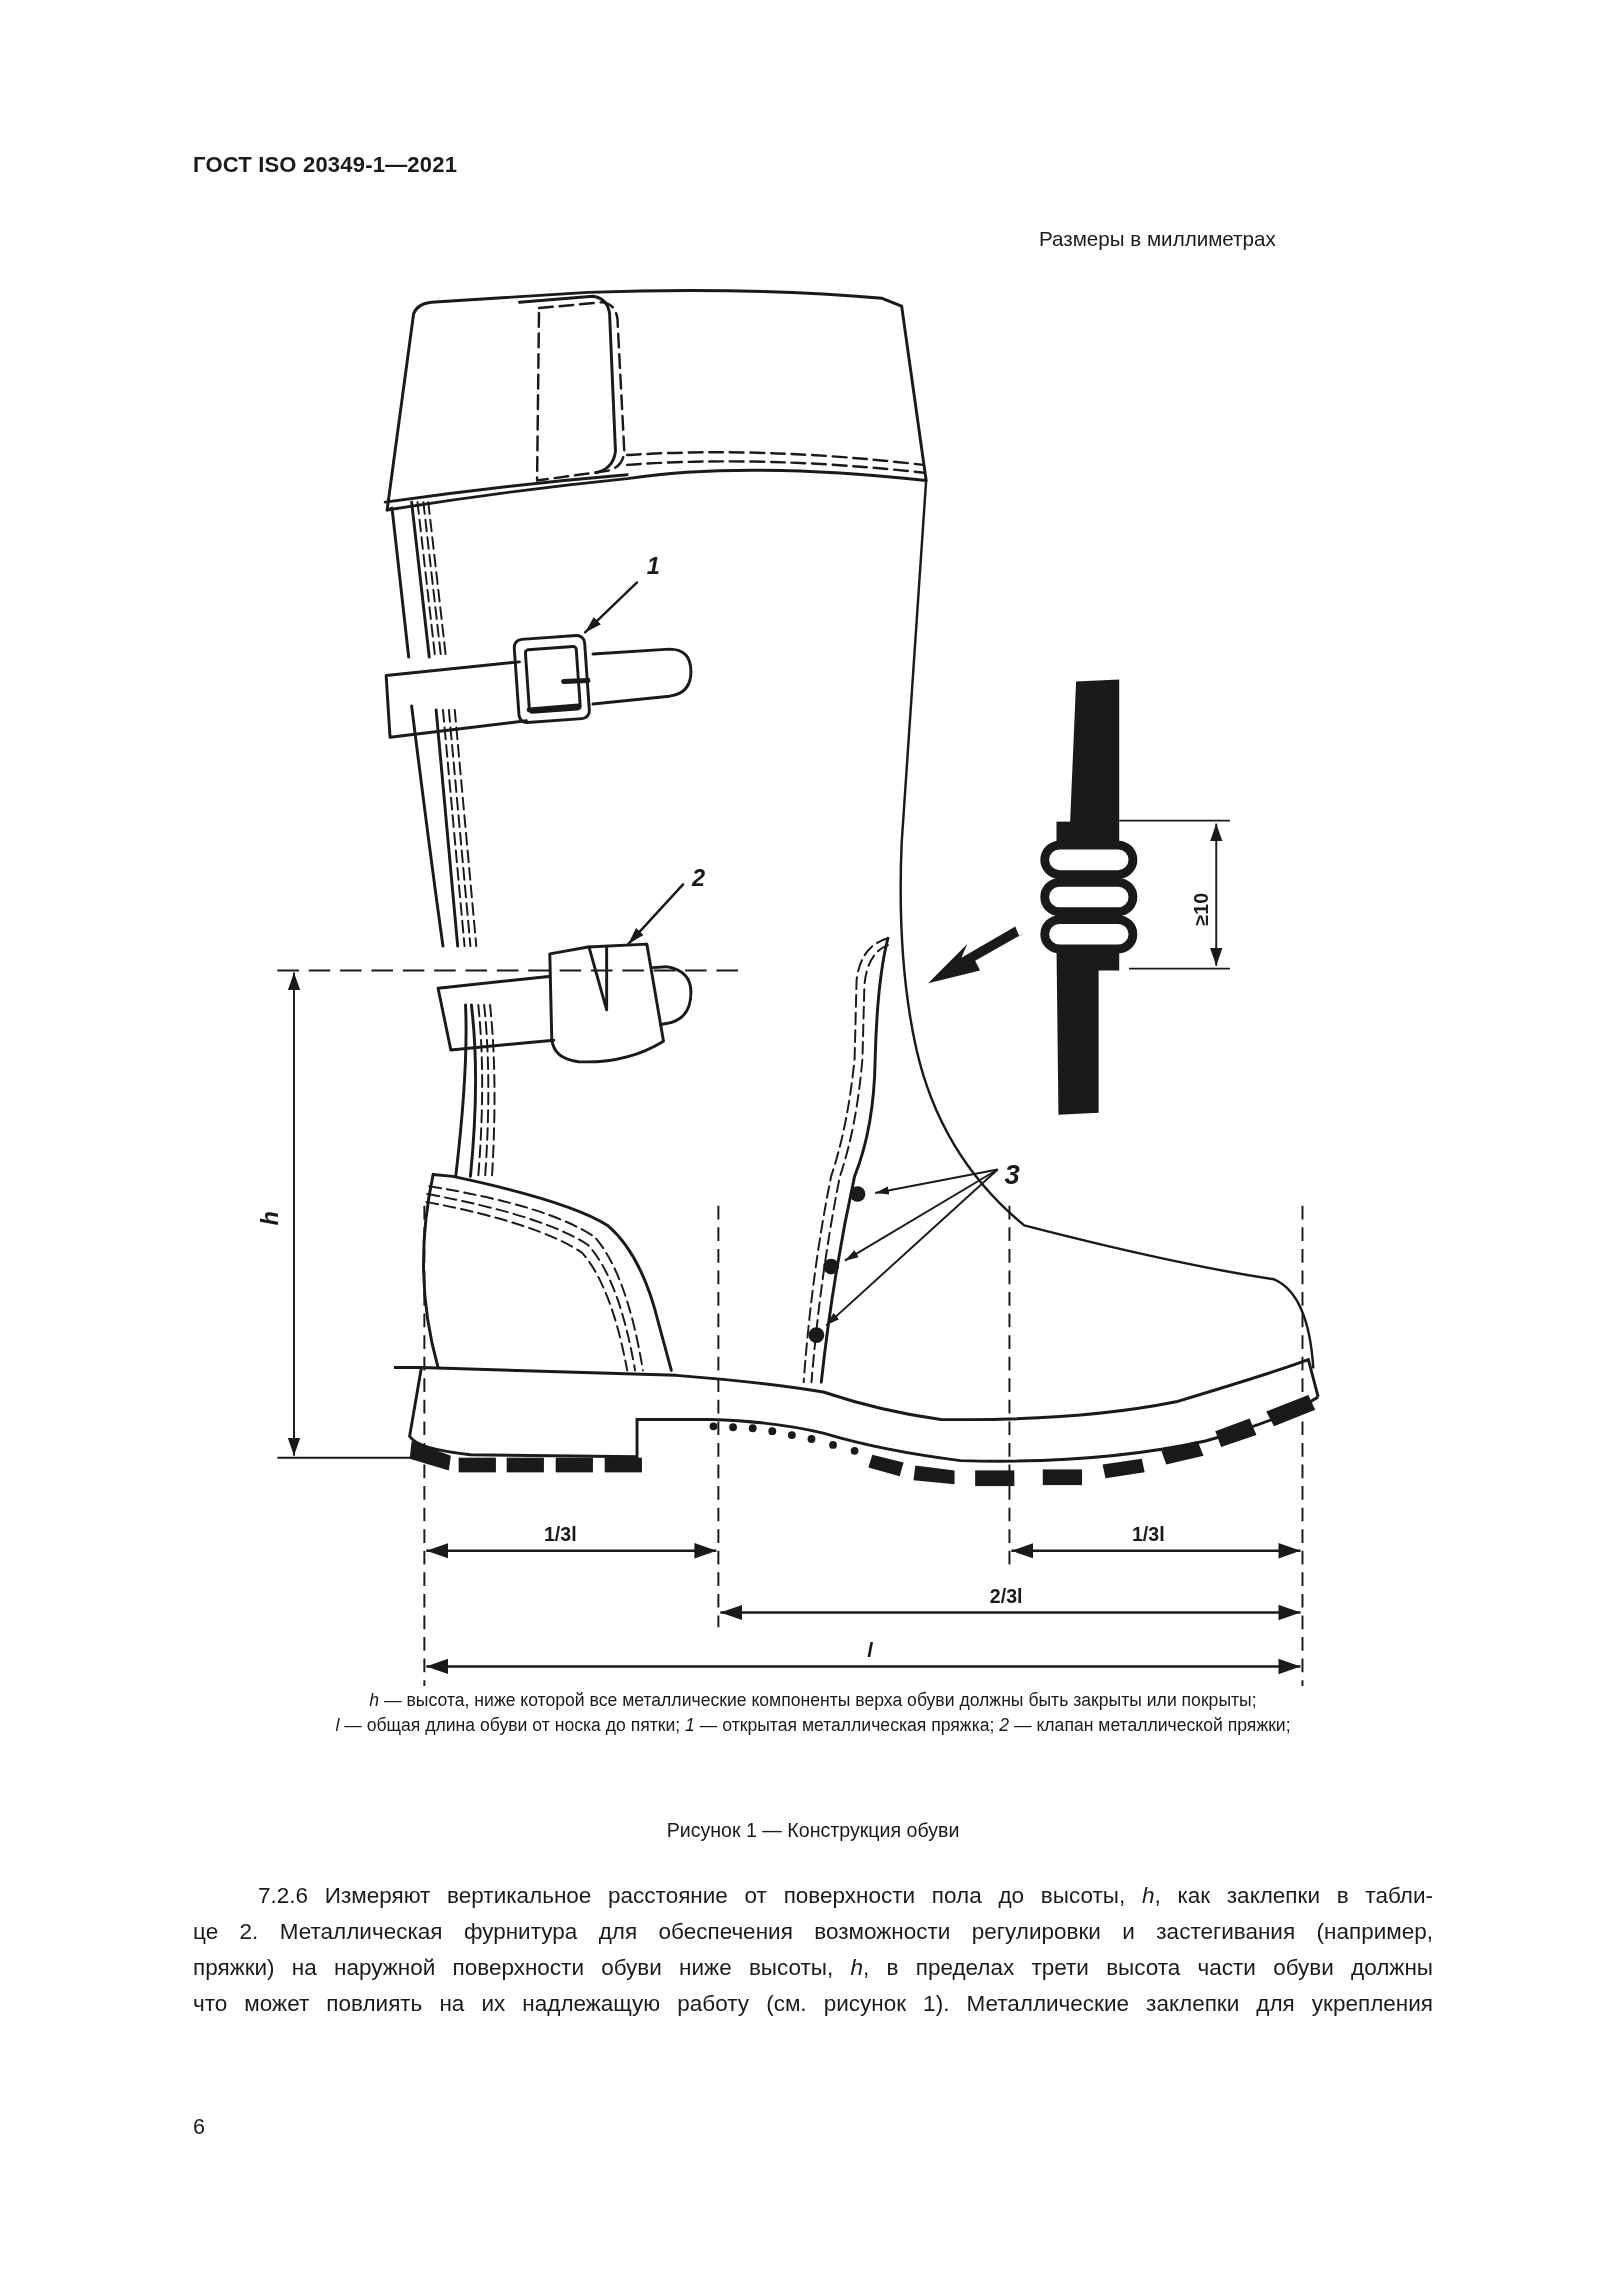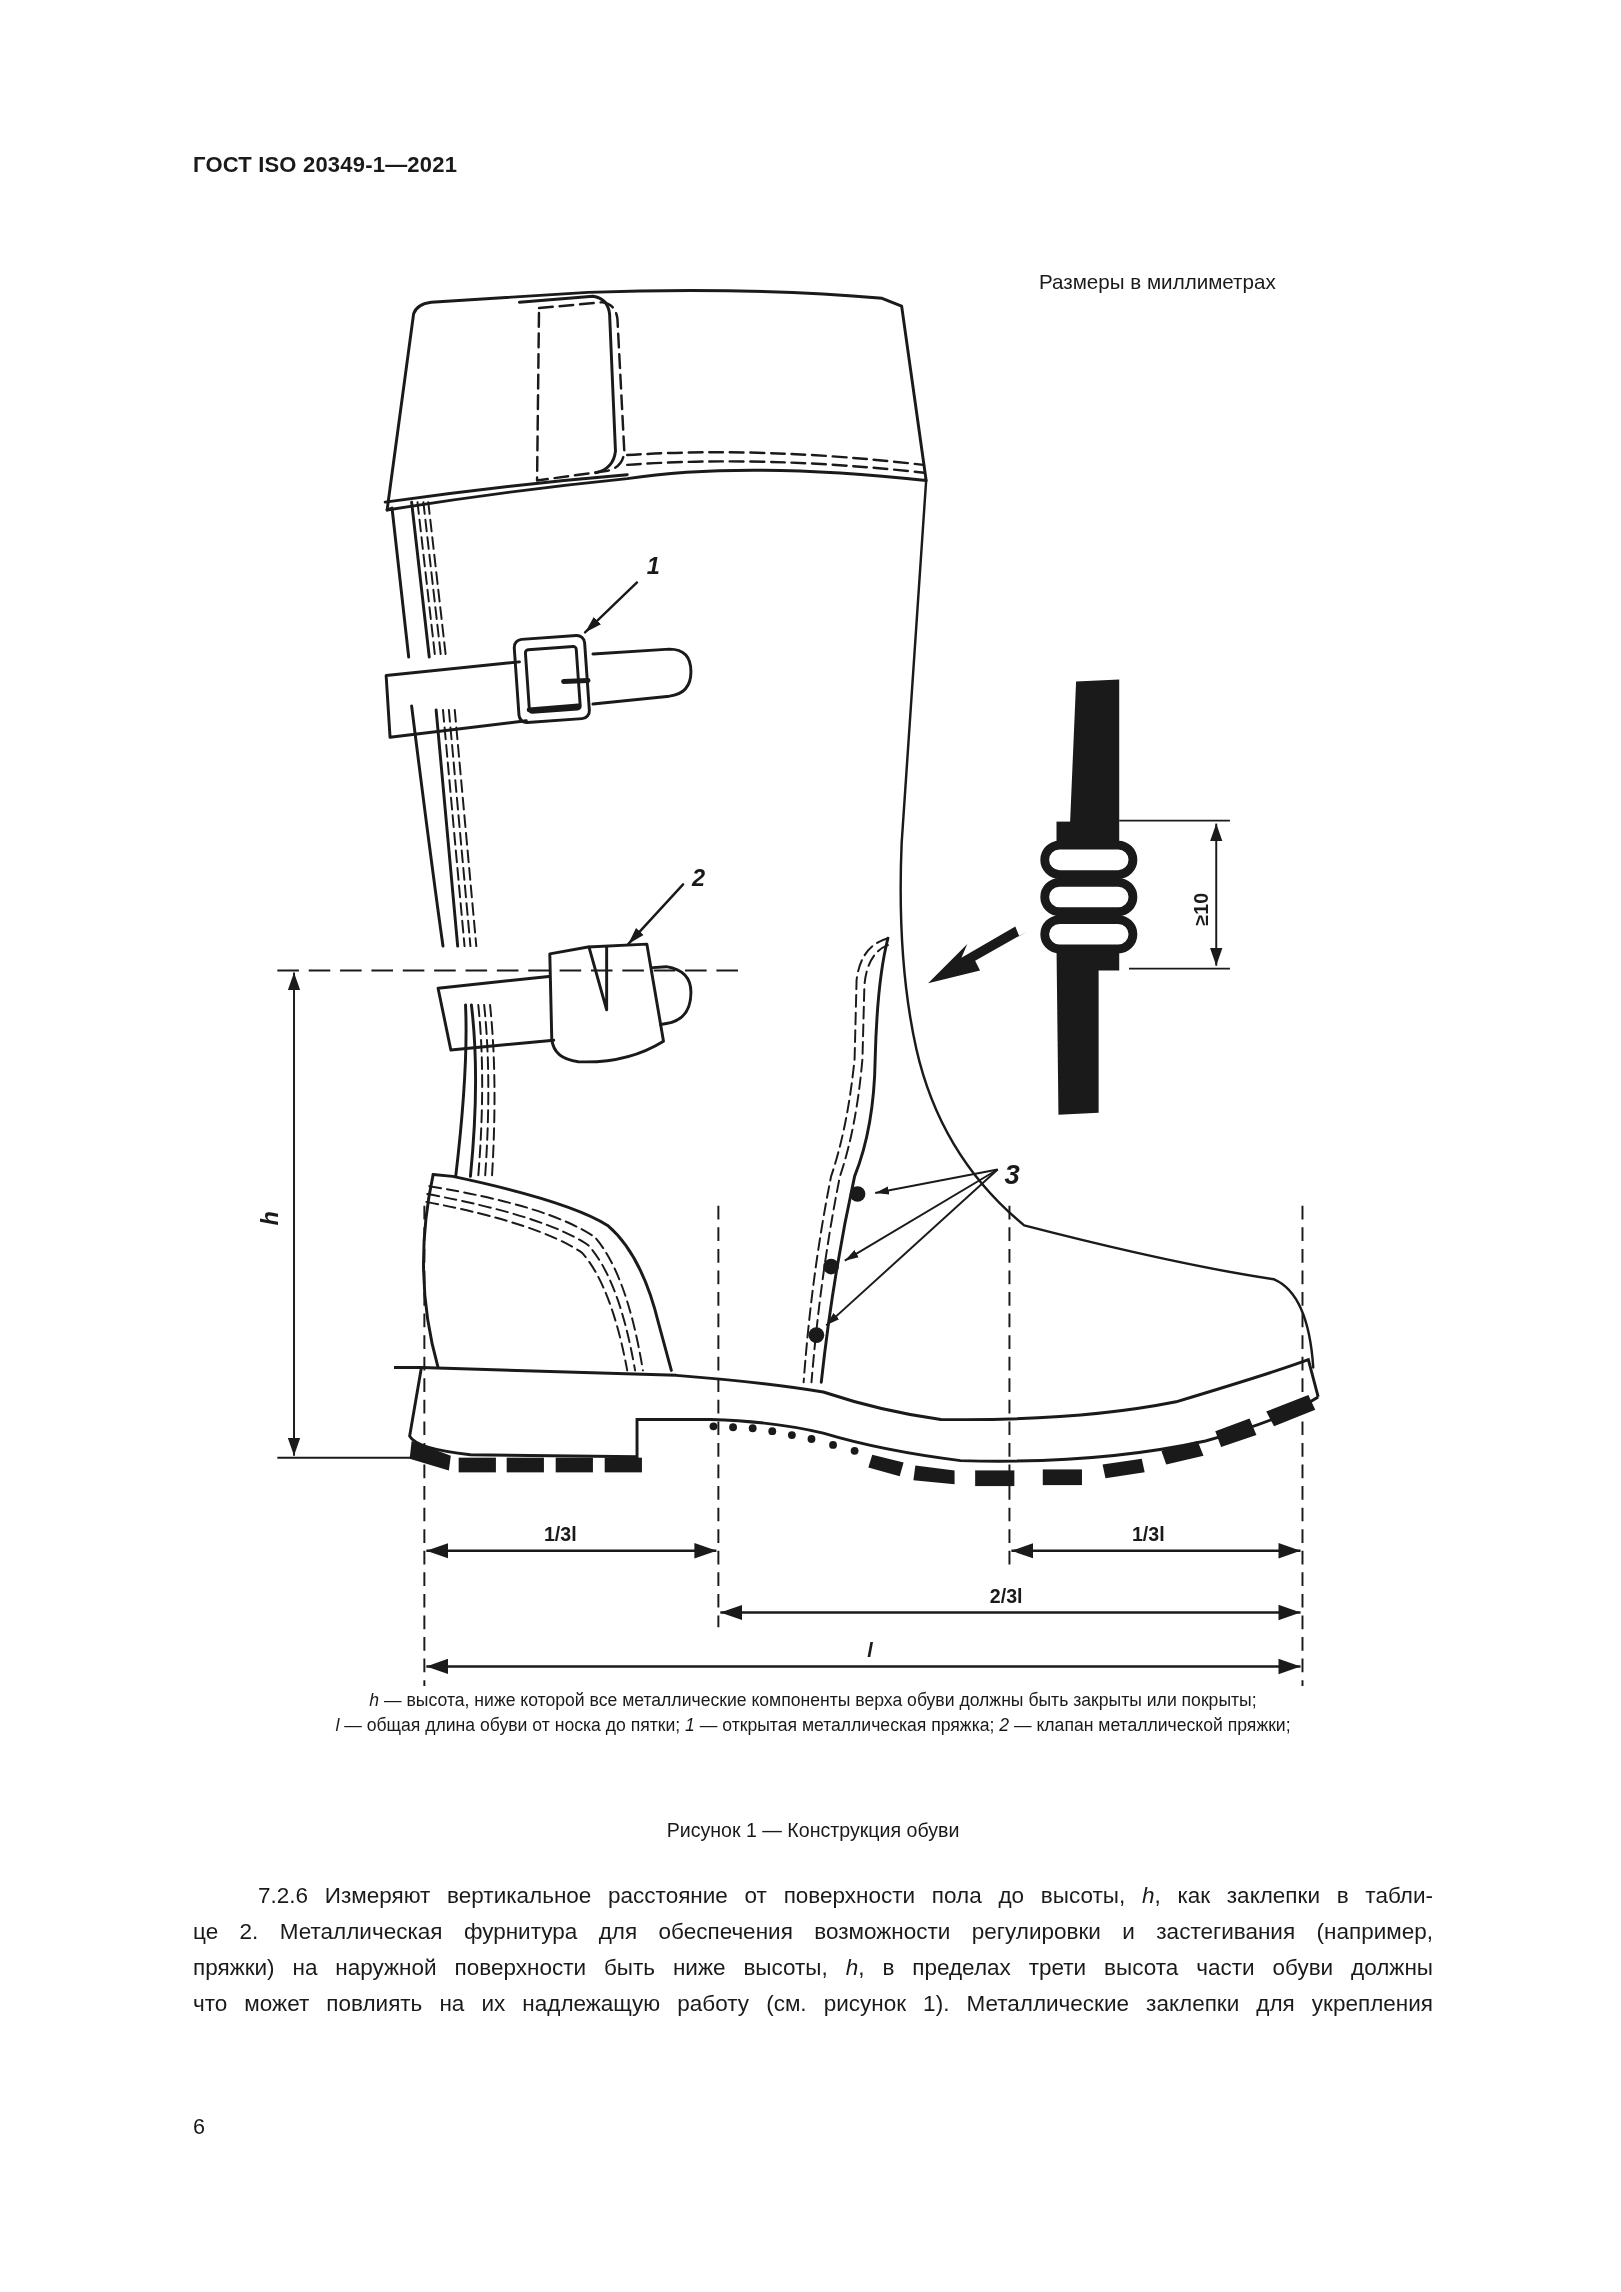--- a/index.html
+++ b/index.html
@@ -1,19 +1,19 @@
 <!DOCTYPE html>
 <html><head>
 <meta charset="utf-8">
 <style>
   html, body { margin: 0; padding: 0; background: #ffffff; }
   body { width: 1621px; height: 2293px; position: relative; overflow: hidden;
          font-family: "Liberation Sans", "DejaVu Sans", sans-serif; color: #1a1a1a; }
   .header-title { position: absolute; left: 193px; top: 152px; font-size: 22px; font-weight: bold; letter-spacing: 0.2px; }
-  .units-note { position: absolute; left: 1039px; top: 227px; font-size: 20.6px; margin-top: 43px; }
+  .units-note { position: absolute; left: 1039px; top: 227px; font-size: 20.6px; }
   svg.figure { position: absolute; left: 0; top: 0; }
   .fig-label { font-family: "Liberation Sans", sans-serif; font-size: 24px; font-weight: bold; font-style: italic; fill: #1a1a1a; }
   .dim-label { font-family: "Liberation Sans", sans-serif; font-size: 20px; font-weight: bold; fill: #1a1a1a; }
   .legend { position: absolute; left: 176px; width: 1274px; top: 1688px; text-align: center;
             font-size: 17.6px; line-height: 24.5px; }
   .legend .ln { display: block; }
   .legend i { font-style: italic; }
   .caption { position: absolute; left: 176px; width: 1274px; top: 1819px; text-align: center; font-size: 19.6px; }
   .body-text { position: absolute; left: 193px; width: 1240px; top: 1878px; font-size: 22.5px; line-height: 36px; text-align: justify; }
   .body-text .ln { display: block; text-align: justify; text-align-last: justify; white-space: nowrap; }
@@ -180,18 +180,18 @@
 <div class="legend">
   <span class="ln"><i>h</i><span> — высота, ниже которой все металлические компоненты верха обуви должны быть закрыты или покрыты;</span></span>
   <span class="ln"><i>l</i><span> — общая длина обуви от носка до пятки; </span><i>1</i><span> — открытая металлическая пряжка; </span><i>2</i><span> — клапан металлической пряжки;</span></span>
 </div>
 
 <div class="caption">Рисунок 1 — Конструкция обуви</div>
 
 <div class="body-text">
   <span class="ln first"><span>7.2.6 Измеряют вертикальное расстояние от поверхности пола до высоты, </span><i>h</i><span>, как заклепки в табли-</span></span>
   <span class="ln"><span>це 2. Металлическая фурнитура для обеспечения возможности регулировки и застегивания (например,</span></span>
-  <span class="ln"><span>пряжки) на наружной поверхности быть ниже высоты, </span><i>h</i><span>, в пределах трети высота части обуви должны</span></span>
+  <span class="ln"><span>пряжки) на наружной поверхности обуви ниже высоты, </span><i>h</i><span>, в пределах трети высота части обуви должны</span></span>
   <span class="ln"><span>что может повлиять на их надлежащую работу (см. рисунок 1). Металлические заклепки для укрепления</span></span>
 </div>
 
 <div class="page-number">6</div>
 
 
 </body></html>

